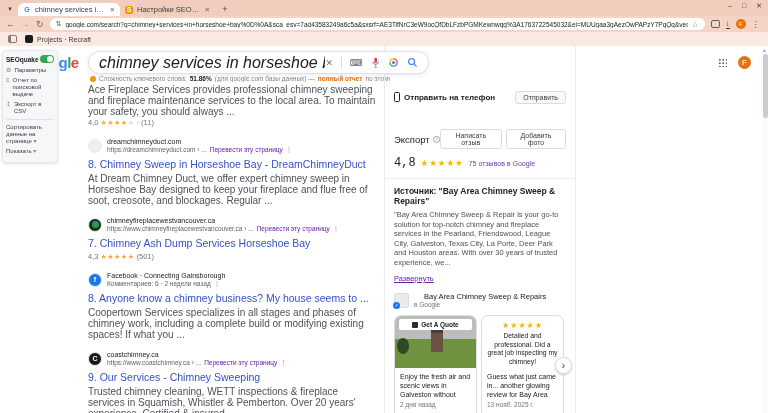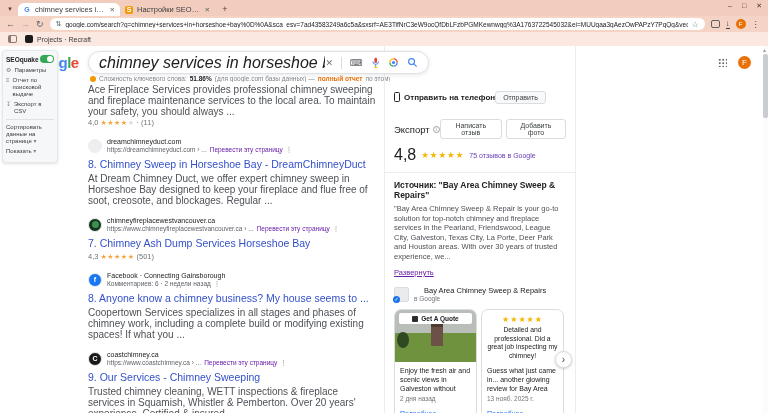--- a/index.html
+++ b/index.html
@@ -94,31 +94,31 @@
   .favi.blk { background:#17191b; font-weight:bold; }
   .rmeta { min-width:0; }
   .rdomain { font-size:7px; color:#202124; line-height:8px; }
   .rurl { font-size:6.5px; color:#5f6368; line-height:8px; white-space:nowrap; display:flex; gap:3px; align-items:center; }
   .rtrans { color:#681da8; }
   .rkebab { color:#5f6368; font-size:6.5px; }
   .rtitle { display:block; font-size:10.5px; color:#3450c9; margin:3px 0 2px; line-height:14px; text-decoration:none; }
 
   
   .kpanel { position:absolute; left:384px; top:0; width:192px; height:367px; border-left:1px solid #ecedef; border-right:1px solid #ecedef; padding:42px 9px 0; }
-  .sendrow { display:flex; align-items:center; height:18px; margin-bottom:13px; }
+  .sendrow { display:flex; align-items:center; justify-content:space-between; height:18px; margin-bottom:23px; }
   .sendlab { display:flex; align-items:center; gap:4px; font-size:8px; font-weight:bold; color:#202124; }
   .phone-ic { width:6px; height:10px; border:1px solid #202124; border-radius:1.5px; }
   .btn { border:1px solid #dadce0; border-radius:3px; background:#f8f9fa; font-size:7px; color:#3c4043; padding:2px 7px; }
   .btn.white { background:#fff; }
   .revrow { display:flex; align-items:center; justify-content:space-between; margin-bottom:7px; }
   .revlab { display:flex; align-items:center; gap:3px; font-size:9.5px; color:#202124; }
   .info-ic { width:7px; height:7px; border:1px solid #9aa0a6; border-radius:50%; color:#9aa0a6; font-size:5px; display:flex; align-items:center; justify-content:center; }
   .btnpair { display:flex; gap:4px; }
   .raterow { display:flex; align-items:center; gap:5px; margin-bottom:8px; }
-  .bigrate { font-size:16px; color:#202124; }
+  .bigrate { font-size:12px; color:#202124;font-family:Liberation Mono, monospace; }
   .pstars { color:#f4b400; font-size:8.5px; letter-spacing:1px; }
   .revlink { font-size:7px; color:#673ab7; }
   .pdivider { height:1px; background:#ecedef; margin:0 -9px 7px; }
   .srctitle { font-size:8.5px; font-weight:bold; color:#202124; margin-bottom:4px; }
   .quote { font-size:7.5px; line-height:9.5px; color:#4d5156; }
   .expand { display:inline-block; font-size:7.5px; color:#681da8; margin:2px 0 9px; }
   .bizrow { display:flex; align-items:center; gap:5px; margin-bottom:7px; }
   .bizlogo { position:relative; width:15px; height:15px; background:#e9ebec; border-radius:2px; border:1px solid #dadce0; }
   .bizlogo .chk { position:absolute; left:-2px; bottom:-2px; width:7px; height:7px; border-radius:50%; background:#1a73e8; color:#fff; font-size:5px; display:flex; align-items:center; justify-content:center; }
   .bizname { font-size:7.5px; color:#202124; line-height:9px;margin-left:10px; }

